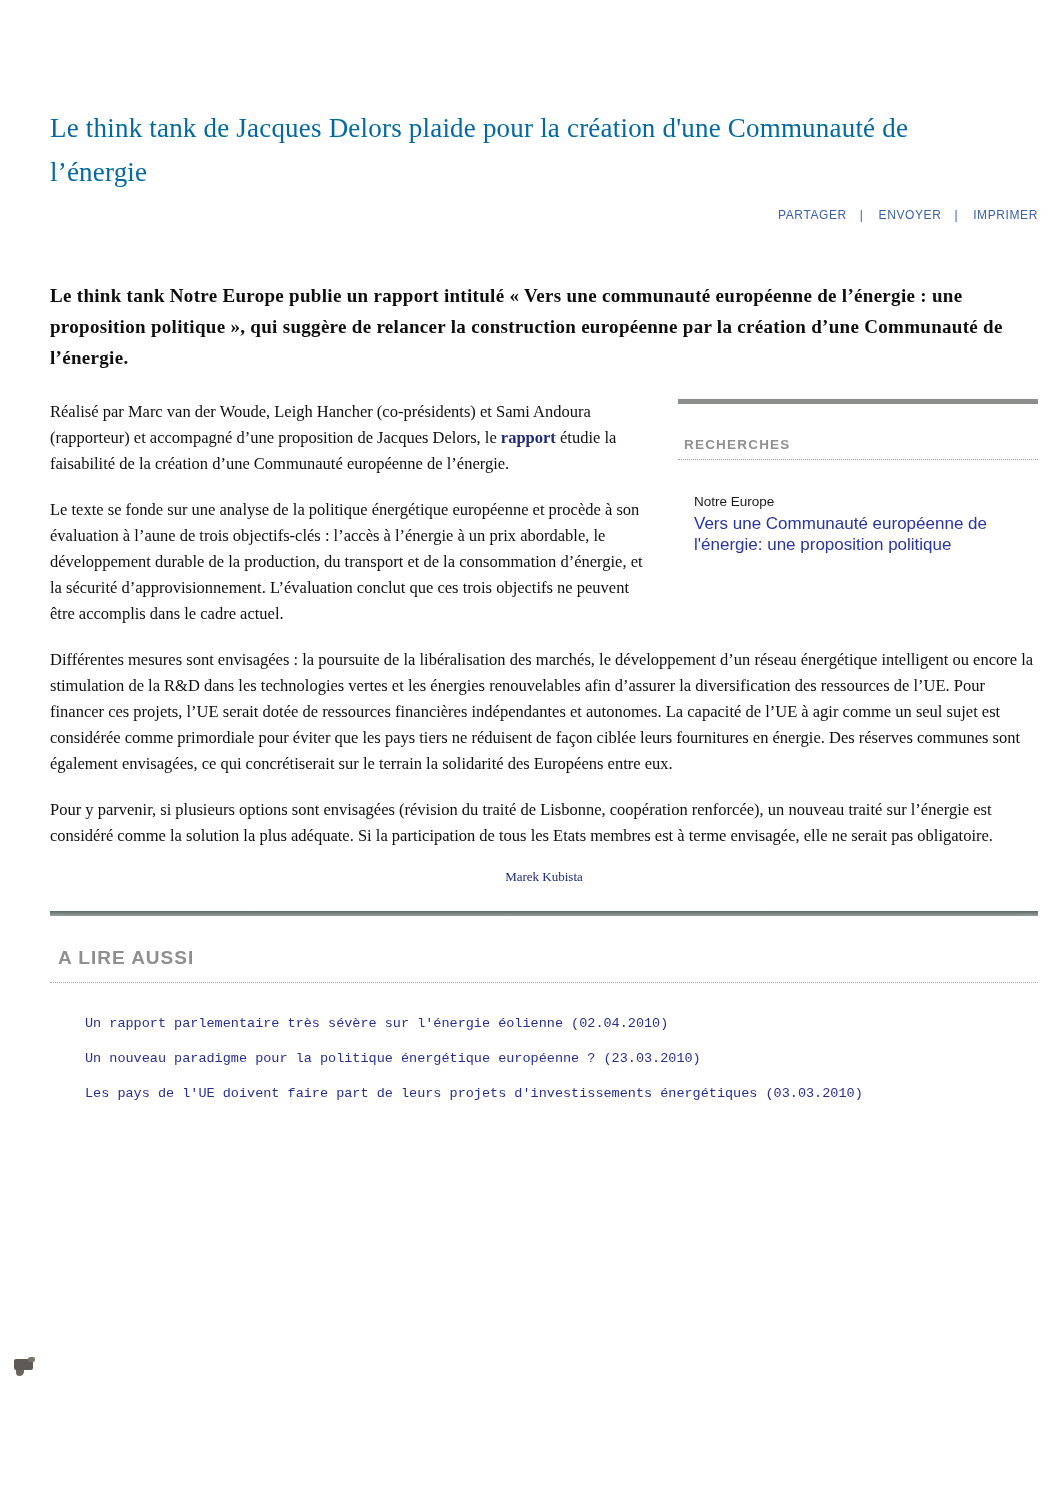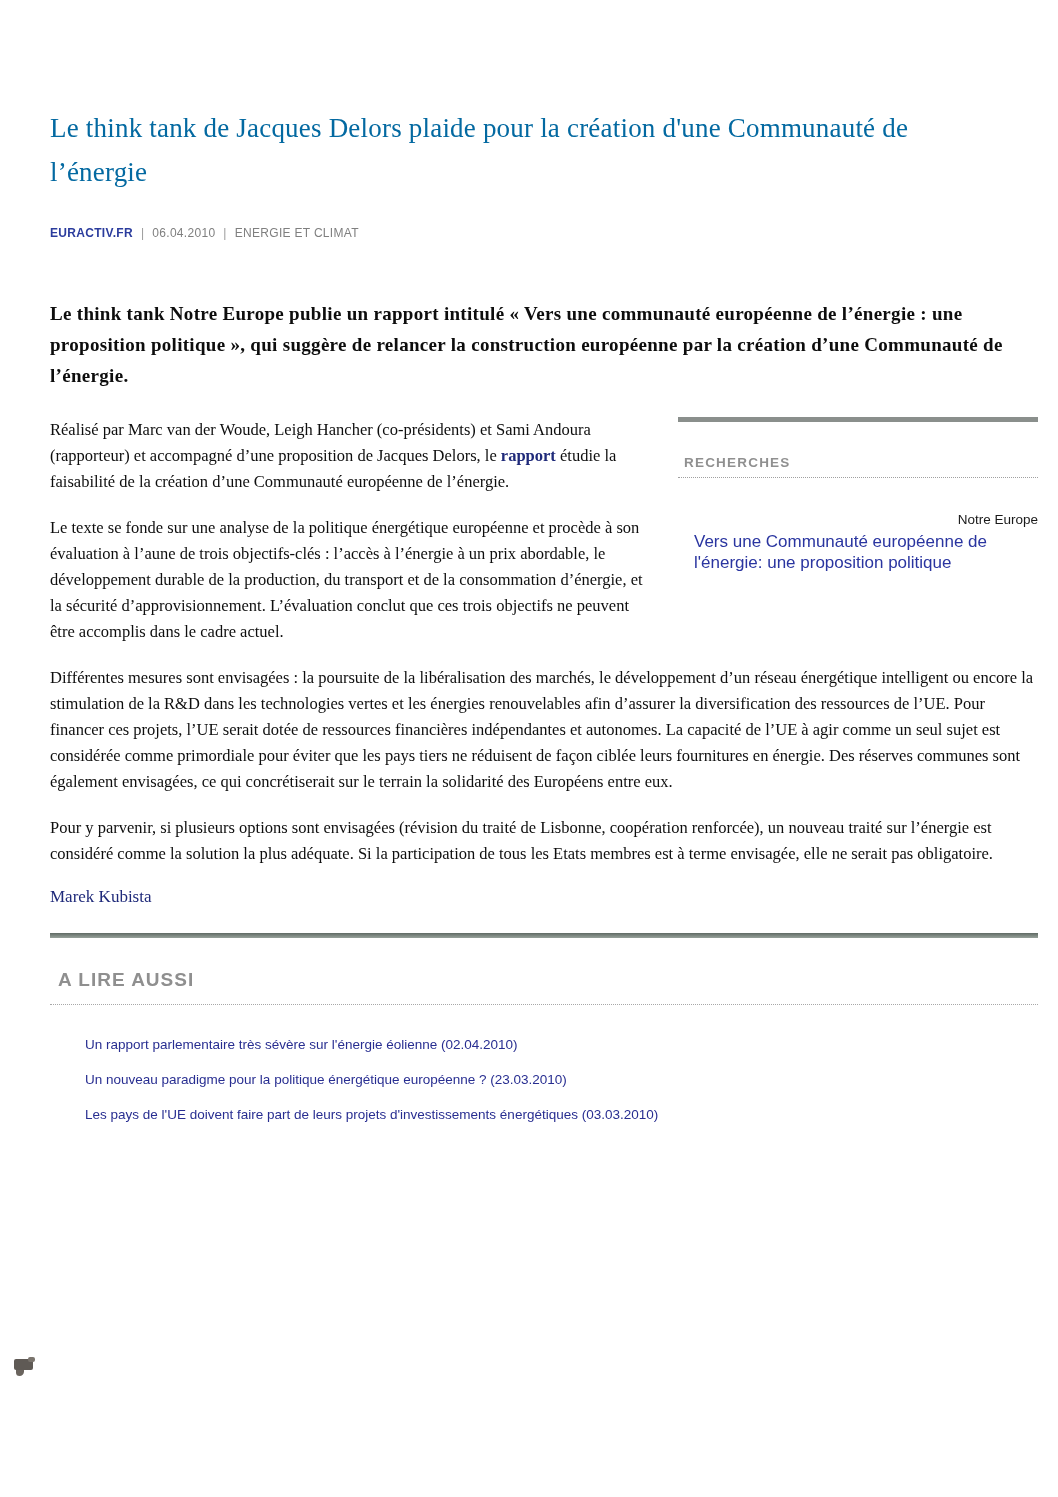--- a/index.html
+++ b/index.html
@@ -37,76 +37,76 @@
   
   .intro {
     margin:58px 0 0 0; font-weight:bold; font-size:19px; line-height:31px;
     color:#0d0d0d; letter-spacing:0.3px;
   }
 
   
   .content { margin-top:26px; }
   .body-p { margin:0 0 20px 0; font-size:16.5px; line-height:26px; }
   .link-rapport { color:#1f2a7a; font-weight:bold; text-decoration:none; }
-  .author { margin:4px 0 0 0; font-size:17px; }
+  .author { margin:4px 0 0 0; font-size:13px;text-align:center; }
   .author a { color:#1f2a7a; text-decoration:none; }
 
   
   .sidebar { float:right; width:360px; height:212px; margin-left:28px; }
   .sidebar-bar { height:5px; background:#8a8f8c; }
   .sidebar-heading {
     margin:33px 0 0 6px; font-family:"Liberation Sans", sans-serif;
     font-size:13.5px; font-weight:bold; color:#909090; letter-spacing:1.2px;
   }
   .sidebar-rule { border-bottom:1px dotted #a0a0a0; margin-top:7px; }
   .sidebar-source {
     margin:34px 0 0 16px; font-family:"Liberation Sans", sans-serif;
-    font-size:13.5px; color:#1a1a1a;text-align:right;
+    font-size:13.5px; color:#1a1a1a;
   }
   .sidebar-link {
     display:block; margin:4px 0 0 16px; width:322px;
     font-family:"Liberation Sans", sans-serif; font-size:17px; line-height:21px;
     color:#2a35a0; text-decoration:none;
   }
 
   
   .big-divider { clear:both; height:5px; margin-top:26px;
     background:linear-gradient(180deg,#5f6a64,#98a29b); }
   .read-also-heading {
     margin:31px 0 0 8px; font-family:"Liberation Sans", sans-serif;
     font-size:19px; font-weight:bold; color:#8f8f8f; letter-spacing:1px;
   }
   .read-also-rule { border-bottom:1px dotted #a8a8a8; margin-top:13px; }
   ul.related { list-style:none; margin:30px 0 0 35px; padding:0; }
   ul.related li { margin-bottom:17px; }
   ul.related a {
-    font-family:Liberation Sans, sans-serif; font-size:13.5px;
+    font-family:Liberation Mono, monospace; font-size:13.5px;
     color:#282e91; text-decoration:none;
   }
 
   
   .corner-mark { position:absolute; left:14px; top:1357px; width:26px; height:22px; }
   .corner-mark .b1 { position:absolute; left:0; top:2px; width:19px; height:11px;
     background:#5f5a55; border-radius:2px 3px 2px 2px; }
   .corner-mark .b2 { position:absolute; left:2px; top:13px; width:8px; height:6px;
     background:#6a645e; border-radius:0 0 5px 4px; }
   .corner-mark .b3 { position:absolute; left:14px; top:0; width:7px; height:5px;
     background:#7a746d; border-radius:2px; }
 </style>
 </head>
 <body>
 
 <div class="article">
 
   <h1 class="page-title">Le think tank de Jacques Delors plaide pour la création d'une Communauté de l’énergie</h1>
 
-  <div class="byline">
-    <a href="#" class="src">EURACTIV.FR</a><span class="sep">|</span><span class="meta">06.04.2010</span><span class="sep">|</span><span class="meta">ENERGIE ET CLIMAT</span>
+
+  <div class="actions">
+    <a href="#">PARTAGER</a><span class="asep">|</span><a href="#">ENVOYER</a><span class="asep">|</span><a href="#">IMPRIMER</a>
   </div>
-
 
   <p class="intro">Le think tank Notre Europe publie un rapport intitulé « Vers une communauté européenne de l’énergie : une proposition politique », qui suggère de relancer la construction européenne par la création d’une Communauté de l’énergie.</p>
 
   <div class="content">
 
     <div class="sidebar">
       <div class="sidebar-bar"></div>
       <div class="sidebar-heading">RECHERCHES</div>
       <div class="sidebar-rule"></div>
       <div class="sidebar-source">Notre Europe</div>

